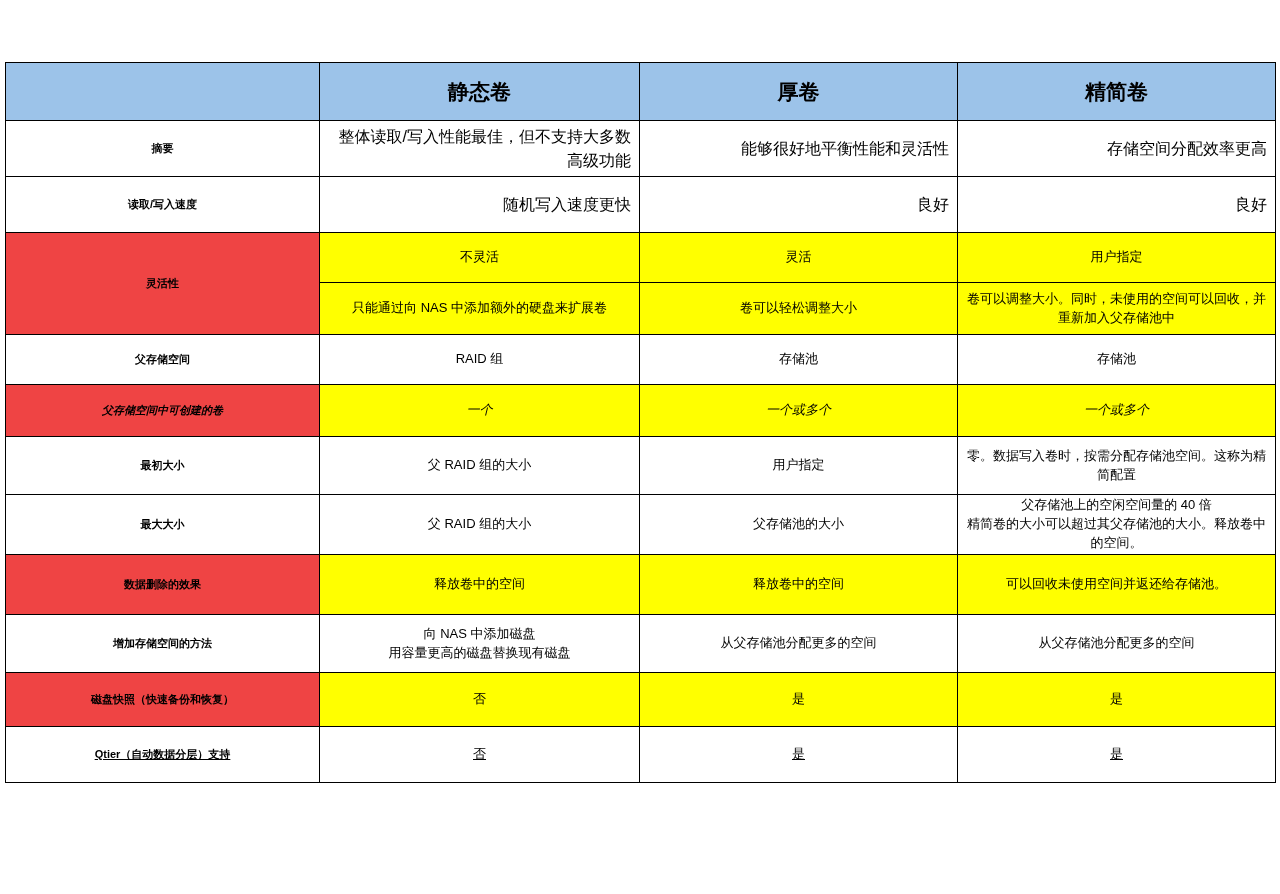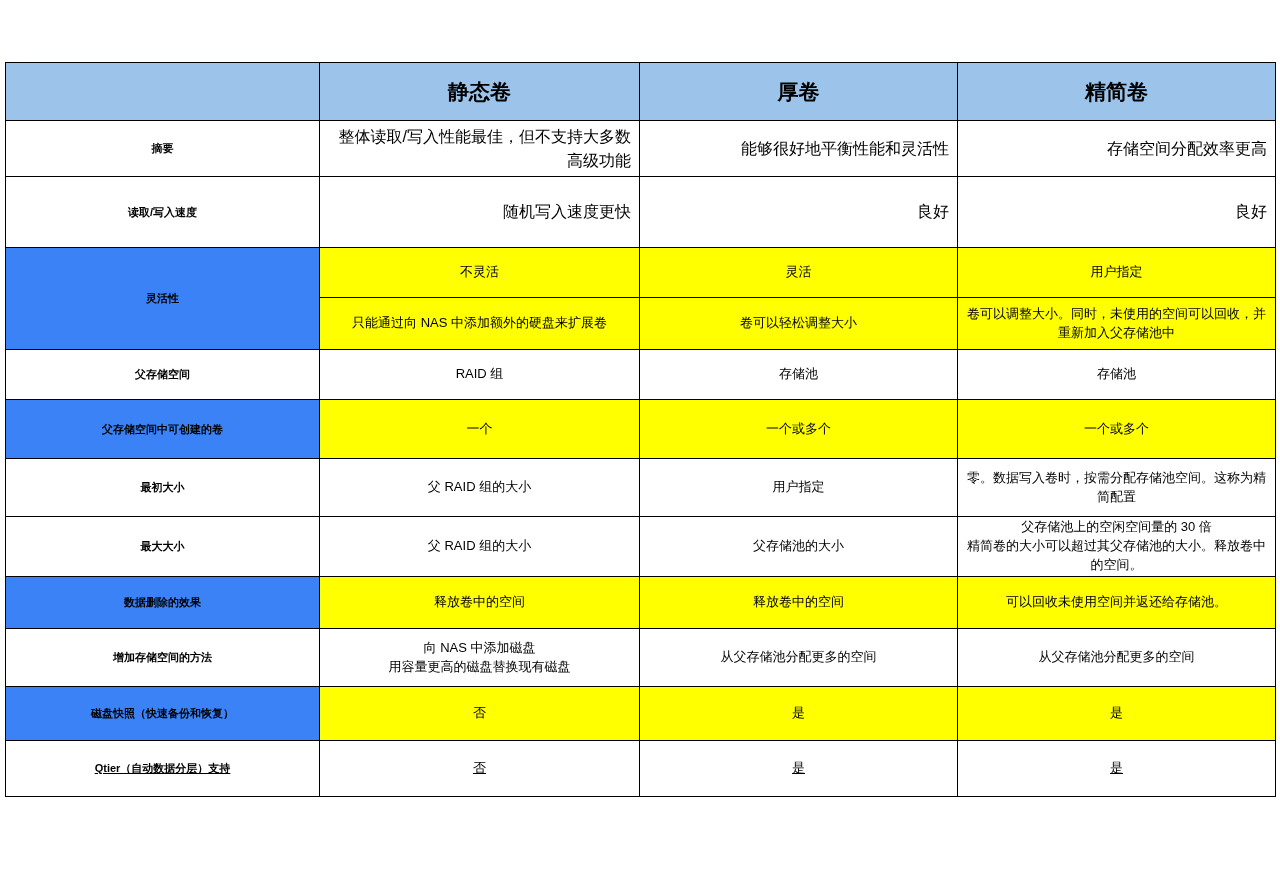--- a/index.html
+++ b/index.html
@@ -51,48 +51,48 @@
   }
 
   
   td.rowlabel {
     text-align: center;
     font-weight: bold;
     font-size: 11px;
     background: #ffffff;
   }
   td.rowlabel.hl {
-    background: #3b82f6;
+    background: #ef4444;
   }
 
   
   td.val {
     text-align: center;
     font-size: 13px;
     line-height: 1.45;
     background: #ffffff;
   }
   td.val.left {
     text-align: right;
     font-size: 16px;
     line-height: 1.5;
   }
   td.val.hl {
     background: #ffff00;
   }
 
   .h-summary td { height: 56px; }
-  .h-speed td { height: 71px; }
+  .h-speed td { height: 56px; }
   .h-flex-a td { height: 50px; }
   .h-flex-b td { height: 52px; }
   .h-parent td { height: 50px; }
-  .h-numvol td { height: 59px; }
+  .h-numvol td { height: 52px; font-style: italic; }
   .h-init td { height: 58px; }
   .h-max td { height: 60px; }
-  .h-del td { height: 52px; }
+  .h-del td { height: 60px; }
   .h-add td { height: 58px; }
   .h-snap td { height: 54px; }
   .h-qtier td { height: 56px; text-decoration: underline; }
 
   .nowrapline { display: block; }
 </style>
 </head>
 <body>
 
 <div class="page">
@@ -156,21 +156,21 @@
         <td class="val">父 RAID 组的大小</td>
         <td class="val">用户指定</td>
         <td class="val">零。数据写入卷时，按需分配存储池空间。这称为精简配置</td>
       </tr>
 
       <tr class="h-max">
         <td class="rowlabel">最大大小</td>
         <td class="val">父 RAID 组的大小</td>
         <td class="val">父存储池的大小</td>
         <td class="val">
-            <span class="nowrapline">父存储池上的空闲空间量的 30 倍</span>
+            <span class="nowrapline">父存储池上的空闲空间量的 40 倍</span>
             <span class="nowrapline">精简卷的大小可以超过其父存储池的大小。释放卷中的空间。</span>
           </td>
       </tr>
 
       <tr class="h-del">
         <td class="rowlabel hl">数据删除的效果</td>
         <td class="val hl">释放卷中的空间</td>
         <td class="val hl">释放卷中的空间</td>
         <td class="val hl">可以回收未使用空间并返还给存储池。</td>
       </tr>

